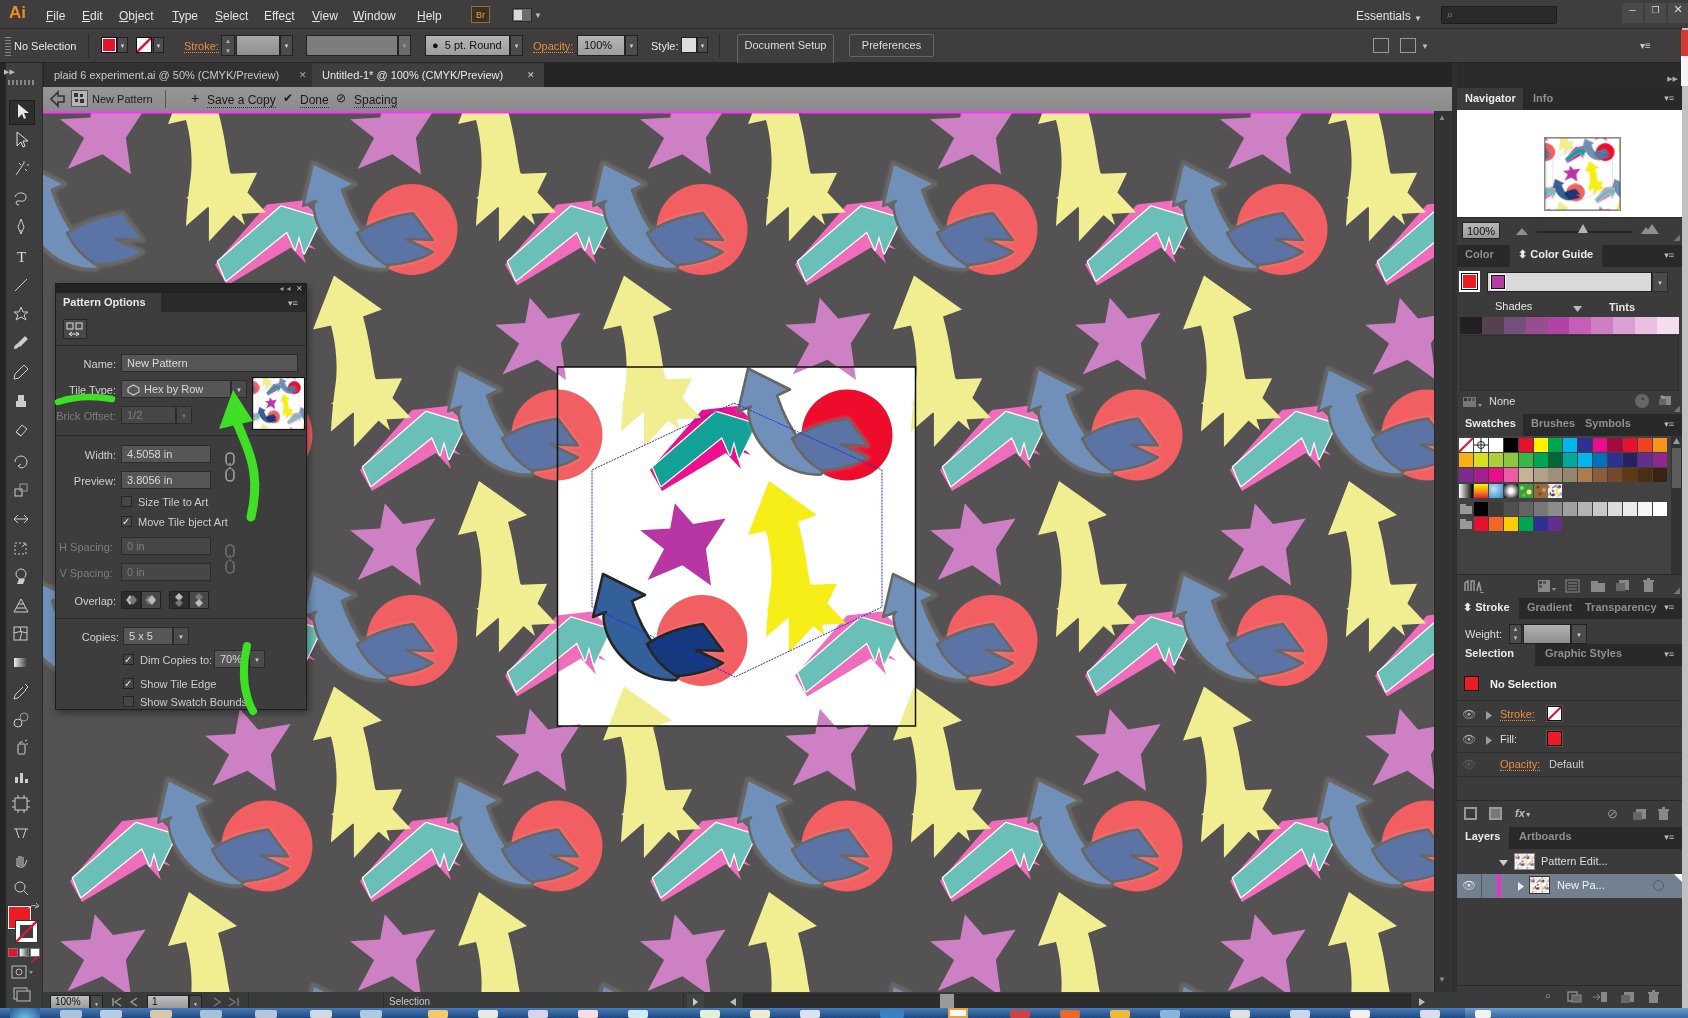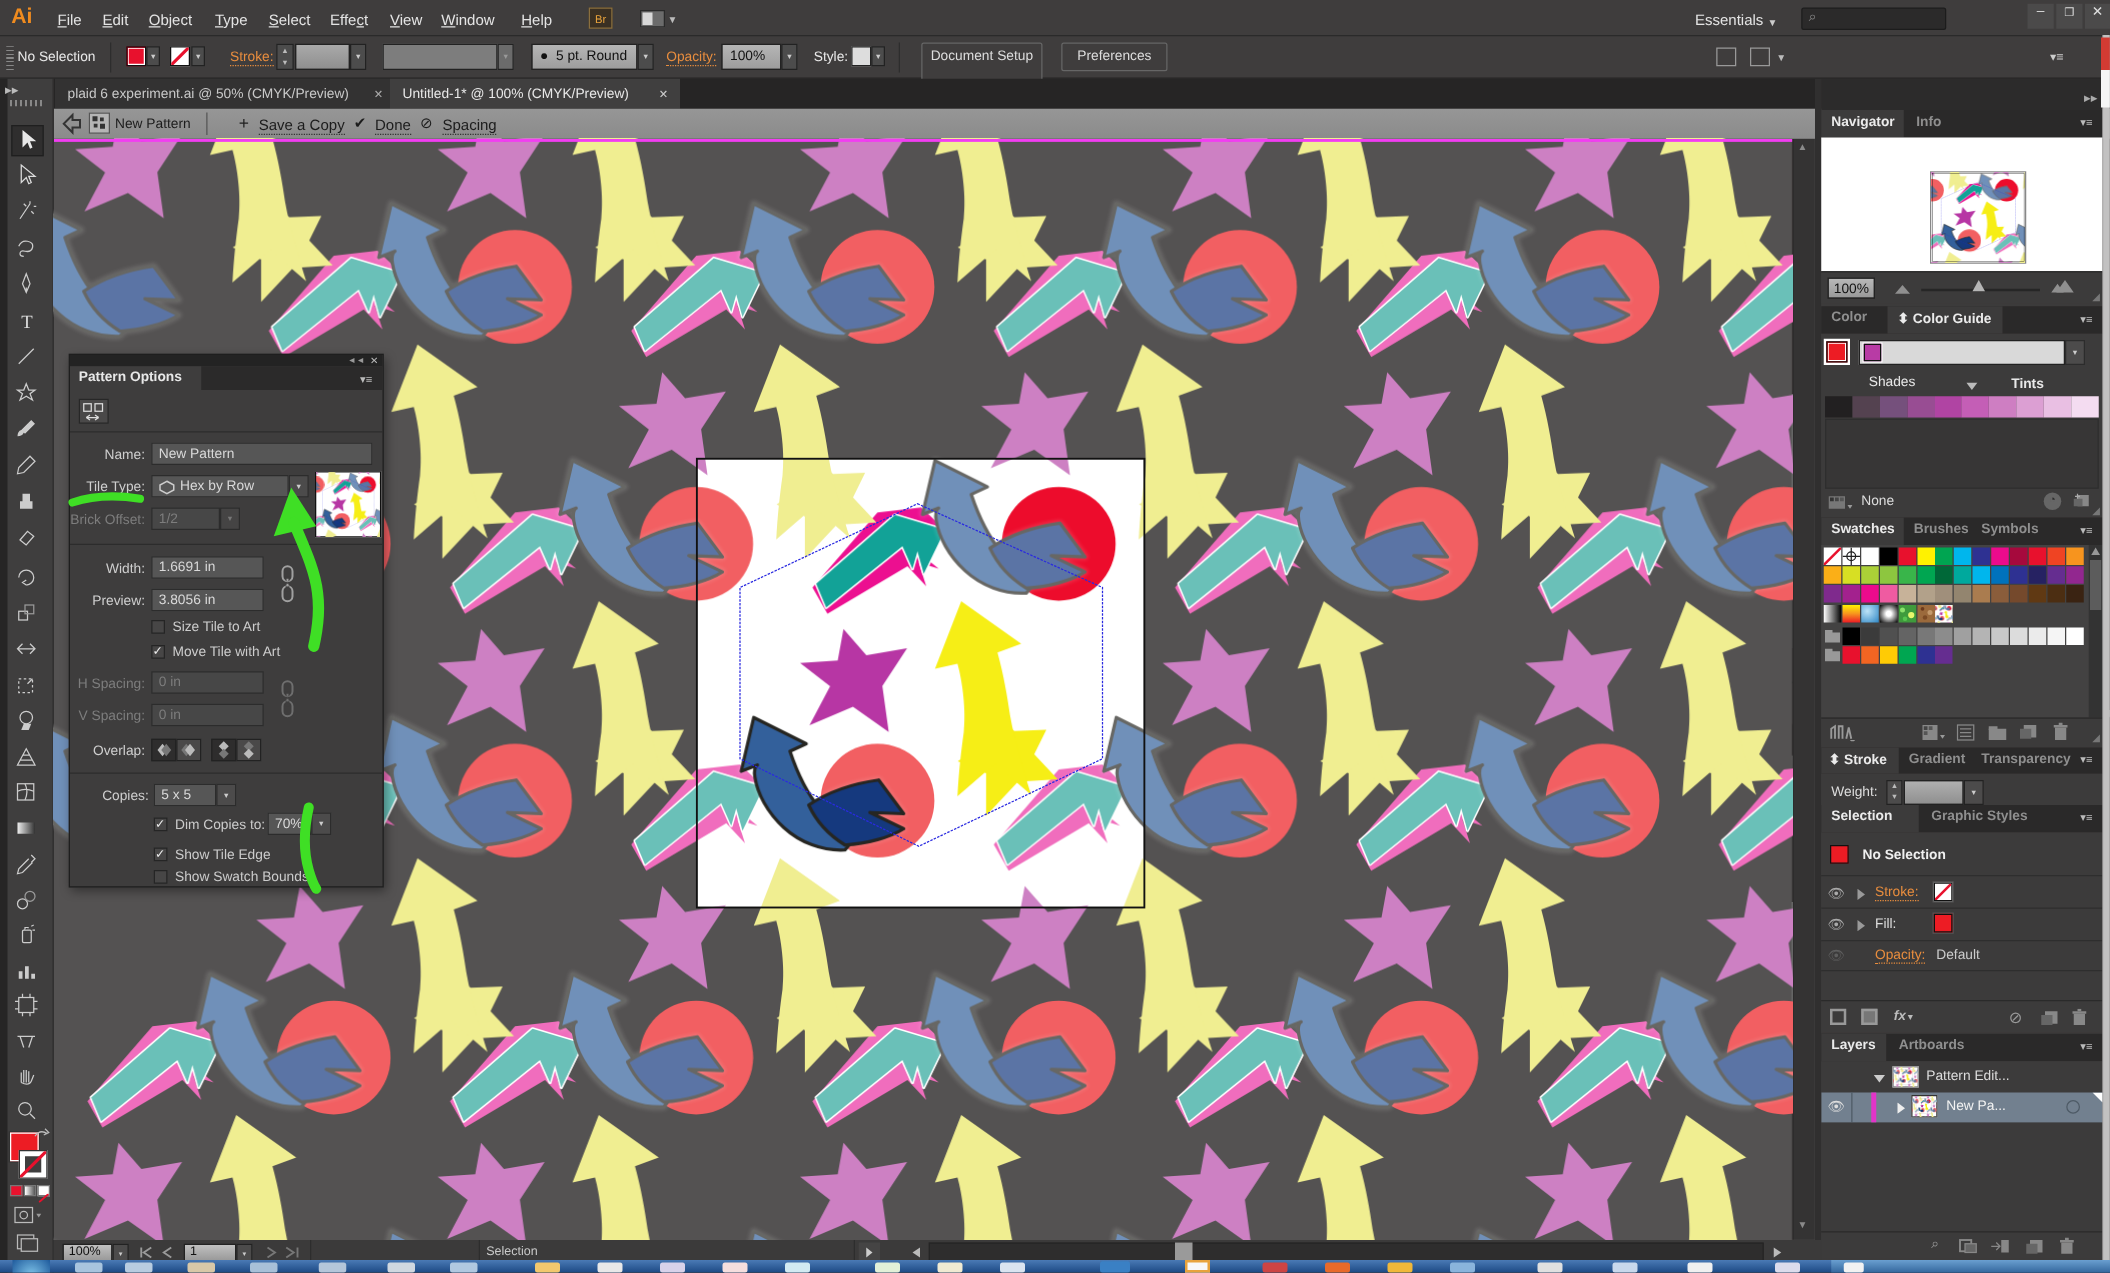--- a/index.html
+++ b/index.html
@@ -11,21 +11,21 @@
 #tabrow{left:0;top:63px;width:1688px;height:24px;background:#262525}
 .doctab{position:absolute;top:0;height:24px;font-size:11px;color:#c9c9c9;padding:6px 8px 0 10px}
 #patbar{left:43px;top:87px;width:1645px;height:24px;background:linear-gradient(#969696,#8b8b8b)}
 #toolcol{left:0;top:63px;width:43px;height:955px;background:#3f3e3e;border-right:1px solid #2e2d2d}
 #toolcol .edge{position:absolute;left:0;top:0;width:6px;height:955px;background:#262525}
 #statusbar{left:43px;top:992px;width:1414px;height:16px;background:#3b3a3a}
 #taskbar{left:0;top:1008px;width:1688px;height:10px;background:linear-gradient(#4a7ab5,#1d4a85)}
 .fld{position:absolute;background:#565656;border:1px solid #2c2c2c;color:#d9d9d9;font-size:11px}
 .fldd{position:absolute;background:#474747;border:1px solid #2c2c2c;color:#7d7d7d;font-size:11px}
 .lbl{position:absolute;font-size:11px;color:#cfcfcf;text-align:right}
-.lbld{position:absolute;font-size:11px;color:#7d7d7d;text-align:right}
+.lbld{position:absolute;font-size:11px;color:#7d7d7d;text-align:center}
 .orange{color:#e88d3e;border-bottom:1px dotted #e88d3e}
 </style></head><body>
 
 <div class="abs" id="menubar">
   <div id="ailogo">Ai</div>
   <div class="menu" style="left:46px"><u>F</u>ile</div>
   <div class="menu" style="left:82px"><u>E</u>dit</div>
   <div class="menu" style="left:119px"><u>O</u>bject</div>
   <div class="menu" style="left:172px"><u>T</u>ype</div>
   <div class="menu" style="left:215px"><u>S</u>elect</div>
@@ -698,33 +698,33 @@
   <div class="abs" style="left:196px;top:93px;width:53px;height:53px;background:#fff;border:1px solid #111;overflow:hidden" id="tilethumb">
     <svg width="51" height="51" viewBox="557 367 358 359" preserveAspectRatio="none" style="width:51px;height:51px">
         <use href="#canvasart"></use>
       </svg>
   </div>
   <div class="lbld" style="left:0px;top:126px;width:60px">Brick Offset:</div>
   <div class="fldd" style="left:65px;top:122px;width:55px;height:18px;padding:2px 0 0 5px">1/2</div>
   <div class="abs" style="left:120px;top:122px;width:16px;height:18px;background:#454444;border:1px solid #2c2c2c;color:#777;font-size:6px;text-align:center;padding-top:6px">▼</div>
   <div class="abs" style="left:0;top:151px;width:250px;height:1px;background:#2c2c2c"></div>
   <div class="lbl" style="left:0px;top:165px;width:60px">Width:</div>
-  <div class="fld" style="left:65px;top:161px;width:90px;height:18px;padding:2px 0 0 5px">1.6691 in</div>
+  <div class="fld" style="left:65px;top:161px;width:90px;height:18px;padding:2px 0 0 5px">4.5058 in</div>
   <div class="lbl" style="left:0px;top:191px;width:60px">Preview:</div>
   <div class="fld" style="left:65px;top:187px;width:90px;height:18px;padding:2px 0 0 5px">3.8056 in</div>
   <svg class="abs" style="left:163px;top:166px" width="22" height="34">
       <rect x="7" y="3" width="8" height="12" rx="4" fill="none" stroke="#a0a0a0" stroke-width="1.6"></rect>
       <rect x="7" y="19" width="8" height="12" rx="4" fill="none" stroke="#a0a0a0" stroke-width="1.6"></rect>
       <path d="M11,11 v4 M11,19 v4" stroke="#3e3d3d" stroke-width="3"></path>
       <path d="M11,13 v8" stroke="#a0a0a0" stroke-width="1.6" stroke-dasharray="2,2"></path>
     </svg>
   <div class="abs" style="left:65px;top:212px;width:11px;height:11px;background:#474646;border:1px solid #252525"></div>
   <div class="abs" style="left:82px;top:212px;color:#ccc;font-size:11px">Size Tile to Art</div>
   <div class="abs" style="left:65px;top:232px;width:11px;height:11px;background:#474646;border:1px solid #252525;color:#eee;font-size:10px;line-height:10px">✓</div>
-  <div class="abs" style="left:82px;top:232px;color:#ccc;font-size:11px">Move Tile with Art</div>
+  <div class="abs" style="left:82px;top:232px;color:#ccc;font-size:11px">Move Tile bject Art</div>
   <div class="lbld" style="left:0px;top:257px;width:60px">H Spacing:</div>
   <div class="fldd" style="left:65px;top:253px;width:90px;height:18px;padding:2px 0 0 5px">0 in</div>
   <div class="lbld" style="left:0px;top:283px;width:60px">V Spacing:</div>
   <div class="fldd" style="left:65px;top:279px;width:90px;height:18px;padding:2px 0 0 5px">0 in</div>
   <svg class="abs" style="left:163px;top:258px" width="22" height="34">
       <rect x="7" y="3" width="8" height="12" rx="4" fill="none" stroke="#6e6e6e" stroke-width="1.6"></rect>
       <rect x="7" y="19" width="8" height="12" rx="4" fill="none" stroke="#6e6e6e" stroke-width="1.6"></rect>
       <path d="M11,11 v4 M11,19 v4" stroke="#3e3d3d" stroke-width="3"></path>
       <path d="M11,13 v8" stroke="#6e6e6e" stroke-width="1.6" stroke-dasharray="2,2"></path>
     </svg>

